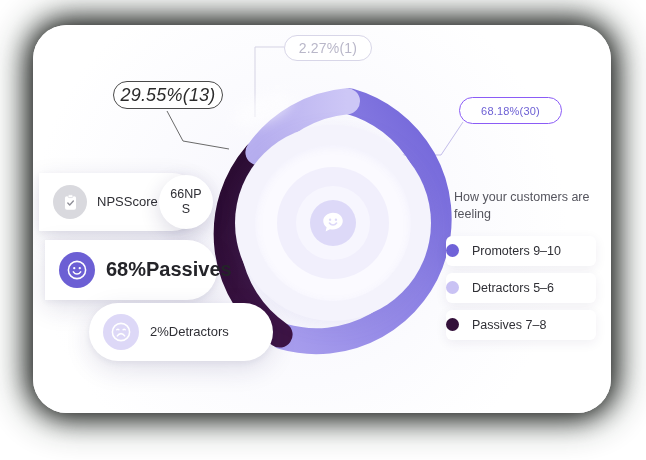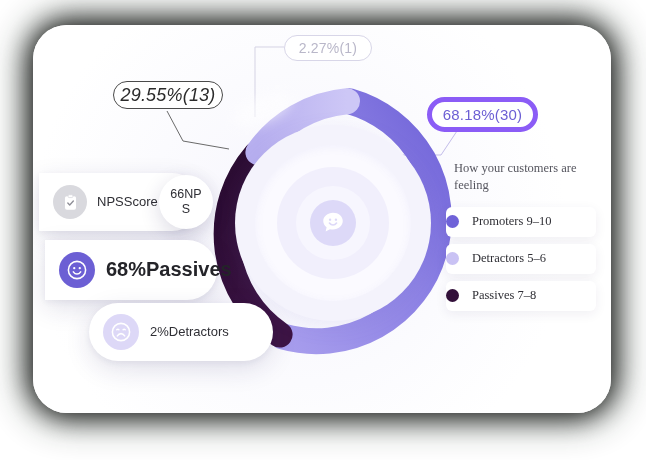--- a/index.html
+++ b/index.html
@@ -83,24 +83,24 @@
     border:1px solid #4a4a4a;
     color:#2b2b2b;font-size:18px;font-style:italic;
   }
   #callout-detractors{
     left:251px;top:10px;
     width:86px;height:24px;
     border:1px solid #d8d6e8;
     color:#b9b7c9;font-size:14px;
   }
   #callout-promoters{
-    left:394px;top:72px;
+    left:426px;top:72px;
     width:101px;height:25px;
-    border:5px solid #8b5cf6;
-    color:#6c5fd4;font-size:15px;
+    border:1px solid #8b5cf6;
+    color:#6c5fd4;font-size:11px;
   }
   .leader{position:absolute;pointer-events:none;}
 
   
   .chip{
     position:absolute;
     background:#ffffff;
     border-radius:999px 999px 999px 999px;
     display:flex;align-items:center;
     box-shadow:0 8px 26px rgba(40,30,90,.13), 0 2px 6px rgba(40,30,90,.06);
@@ -148,23 +148,22 @@
     width:170px;height:58px;
     padding-left:14px;gap:11px;
     border-radius:999px;
   }
   #chip-detractors .ico{width:36px;height:36px;background:#ddd8f7;}
   #chip-detractors .txt{font-size:13px;color:#2f2f35;}
 
   
   #legend{
     position:absolute;
-    left:413px;top:135px;
+    left:413px;top:164px;
     width:150px;
-    font-family:Liberation Serif, serif;
   }
   #legend-title{
     font-size:12.5px;color:#55555e;line-height:1.38;
     margin:0 0 12px 8px;
   }
   .legend-item{
     position:relative;
     display:flex;align-items:center;gap:13px;
     height:30px;margin-bottom:7px;
     padding-left:0;

